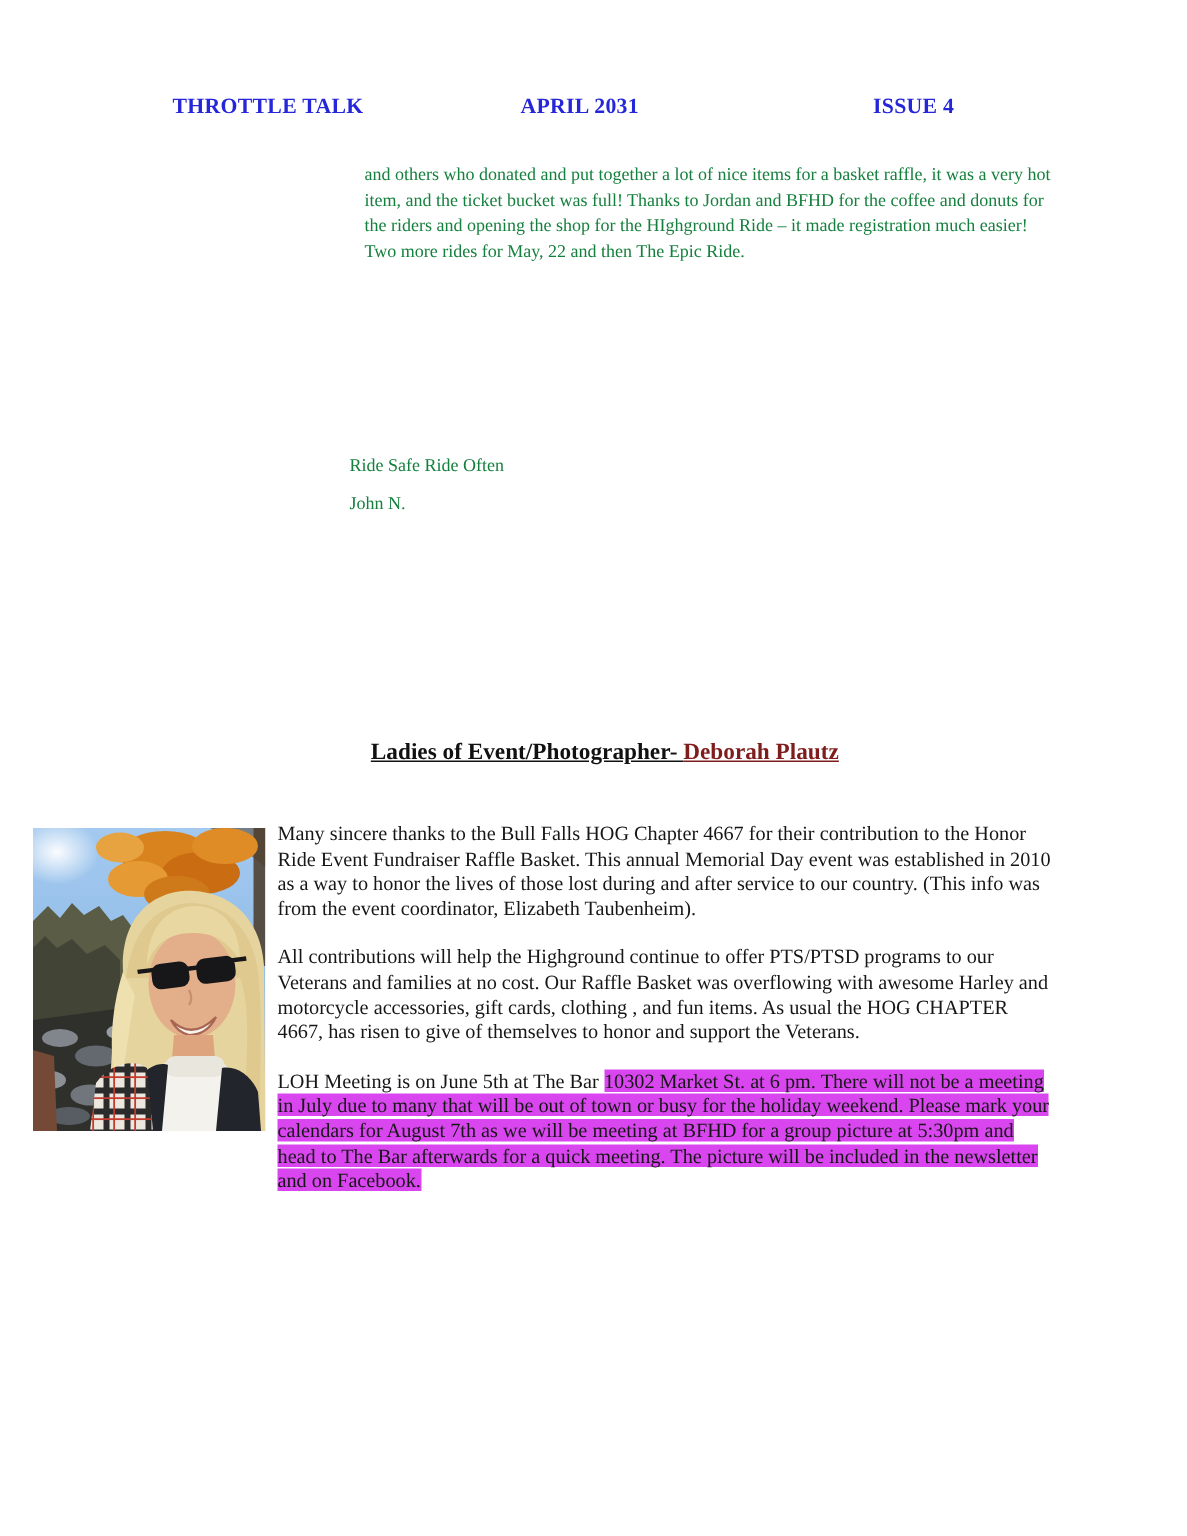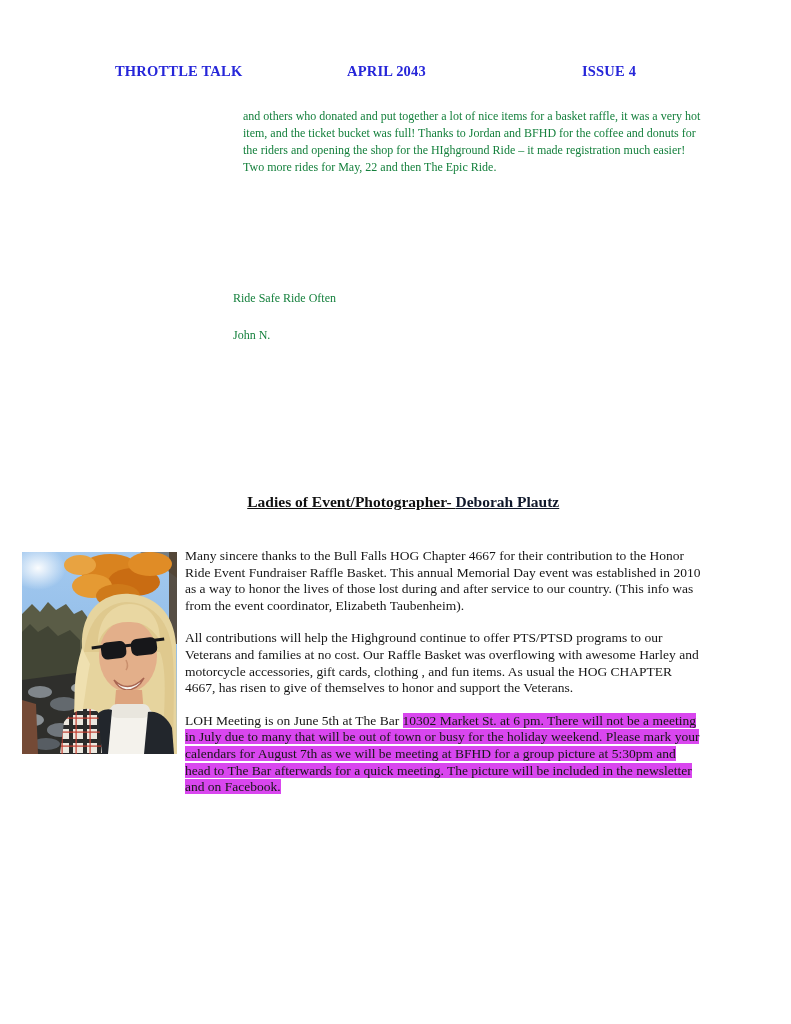--- a/index.html
+++ b/index.html
@@ -21,32 +21,32 @@
     white-space:nowrap;
   }
   .hdr-left   { left:115px; }
   .hdr-center { left:347px; }
   .hdr-right  { left:582px; }
 
   
   .body-text { font-size:12px; line-height:17px; color:#15803d; }
   .para1 { position:absolute; left:243px; top:92px;  width:458px; }
   .para2 { position:absolute; left:233px; top:202px; width:468px; }
-  .signoff1 { position:absolute; left:233px; top:274px; }
+  .signoff1 { position:absolute; left:233px; top:286px; }
   .signoff2 { position:absolute; left:233px; top:311px; }
 
   
   .loh-heading {
     position:absolute; top:459px; left:0; width:100%;
     text-align:center;
     font-size:15.5px; font-weight:bold;
     white-space:pre-wrap;
   }
   .loh-heading .h-black { color:#111111; text-decoration:underline; }
-  .loh-heading .h-orange{ color:#0f172a; text-decoration:underline; }
+  .loh-heading .h-orange{ color:#7f1d1d; text-decoration:underline; }
 
   .loh-contact {
     position:absolute; top:482px; left:0; width:100%;
     text-align:center;
     font-size:13.5px;
     white-space:pre-wrap;
   }
   .loh-contact .bold { font-weight:bold; color:#111111; }
   .loh-contact .email-link {
     font-weight:bold; color:#1212e8;
@@ -69,21 +69,21 @@
   .loh-col p { margin:0 0 16px 0; }
   .loh-col p:last-child { margin-bottom:0; }
   .hl { background:#d946ef; }
 </style>
 </head>
 <body>
 
 <div class="page">
 
   <span class="hdr hdr-left">THROTTLE TALK</span>
-  <span class="hdr hdr-center">APRIL 2043</span>
+  <span class="hdr hdr-center">APRIL 2031</span>
   <span class="hdr hdr-right">ISSUE 4</span>
 
   <div class="body-text para1">and others who donated and put together a lot of nice items for a basket raffle, it was a very hot item, and the ticket bucket was full! Thanks to Jordan and BFHD for the coffee and donuts for the riders and opening the shop for the HIghground Ride – it made registration much easier! Two more rides for May, 22 and then The Epic Ride.</div>
   <div class="body-text signoff1">Ride Safe Ride Often</div>
   <div class="body-text signoff2">John N.</div>
 
   <div class="loh-heading">
     <span class="h-black">Ladies of Event/Photographer- </span><span class="h-orange">Deborah Plautz</span>
   </div>
 

